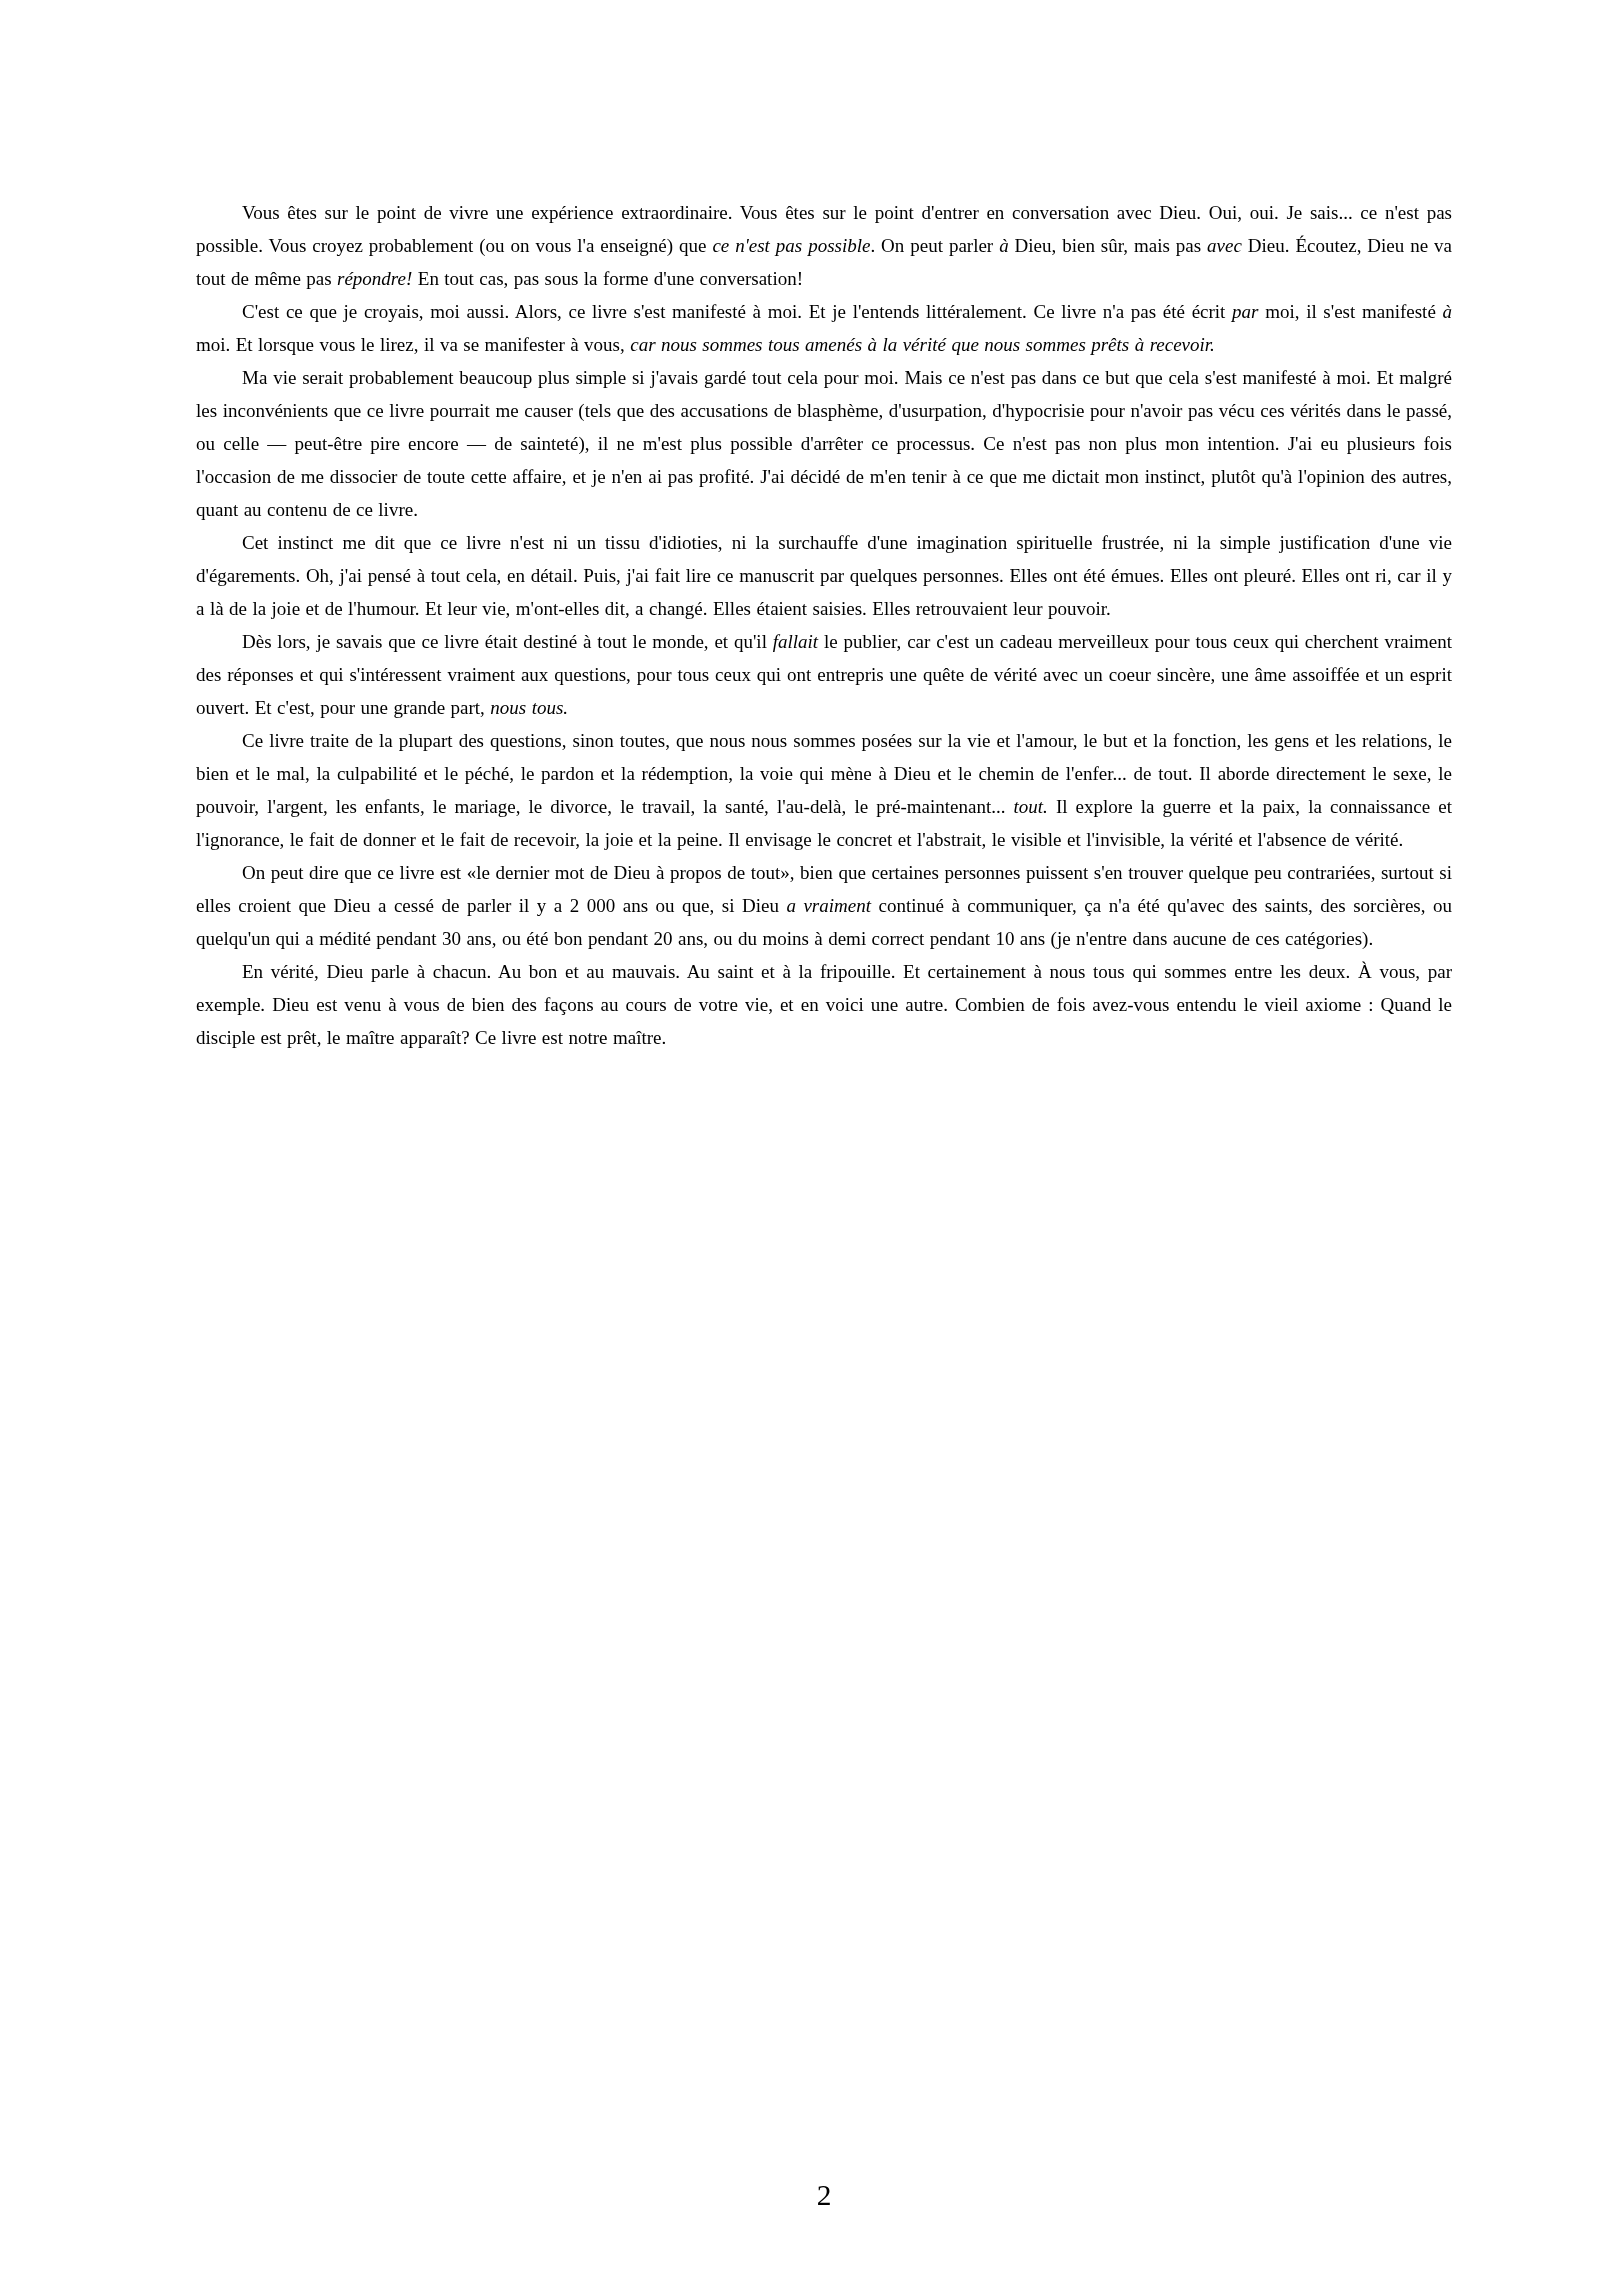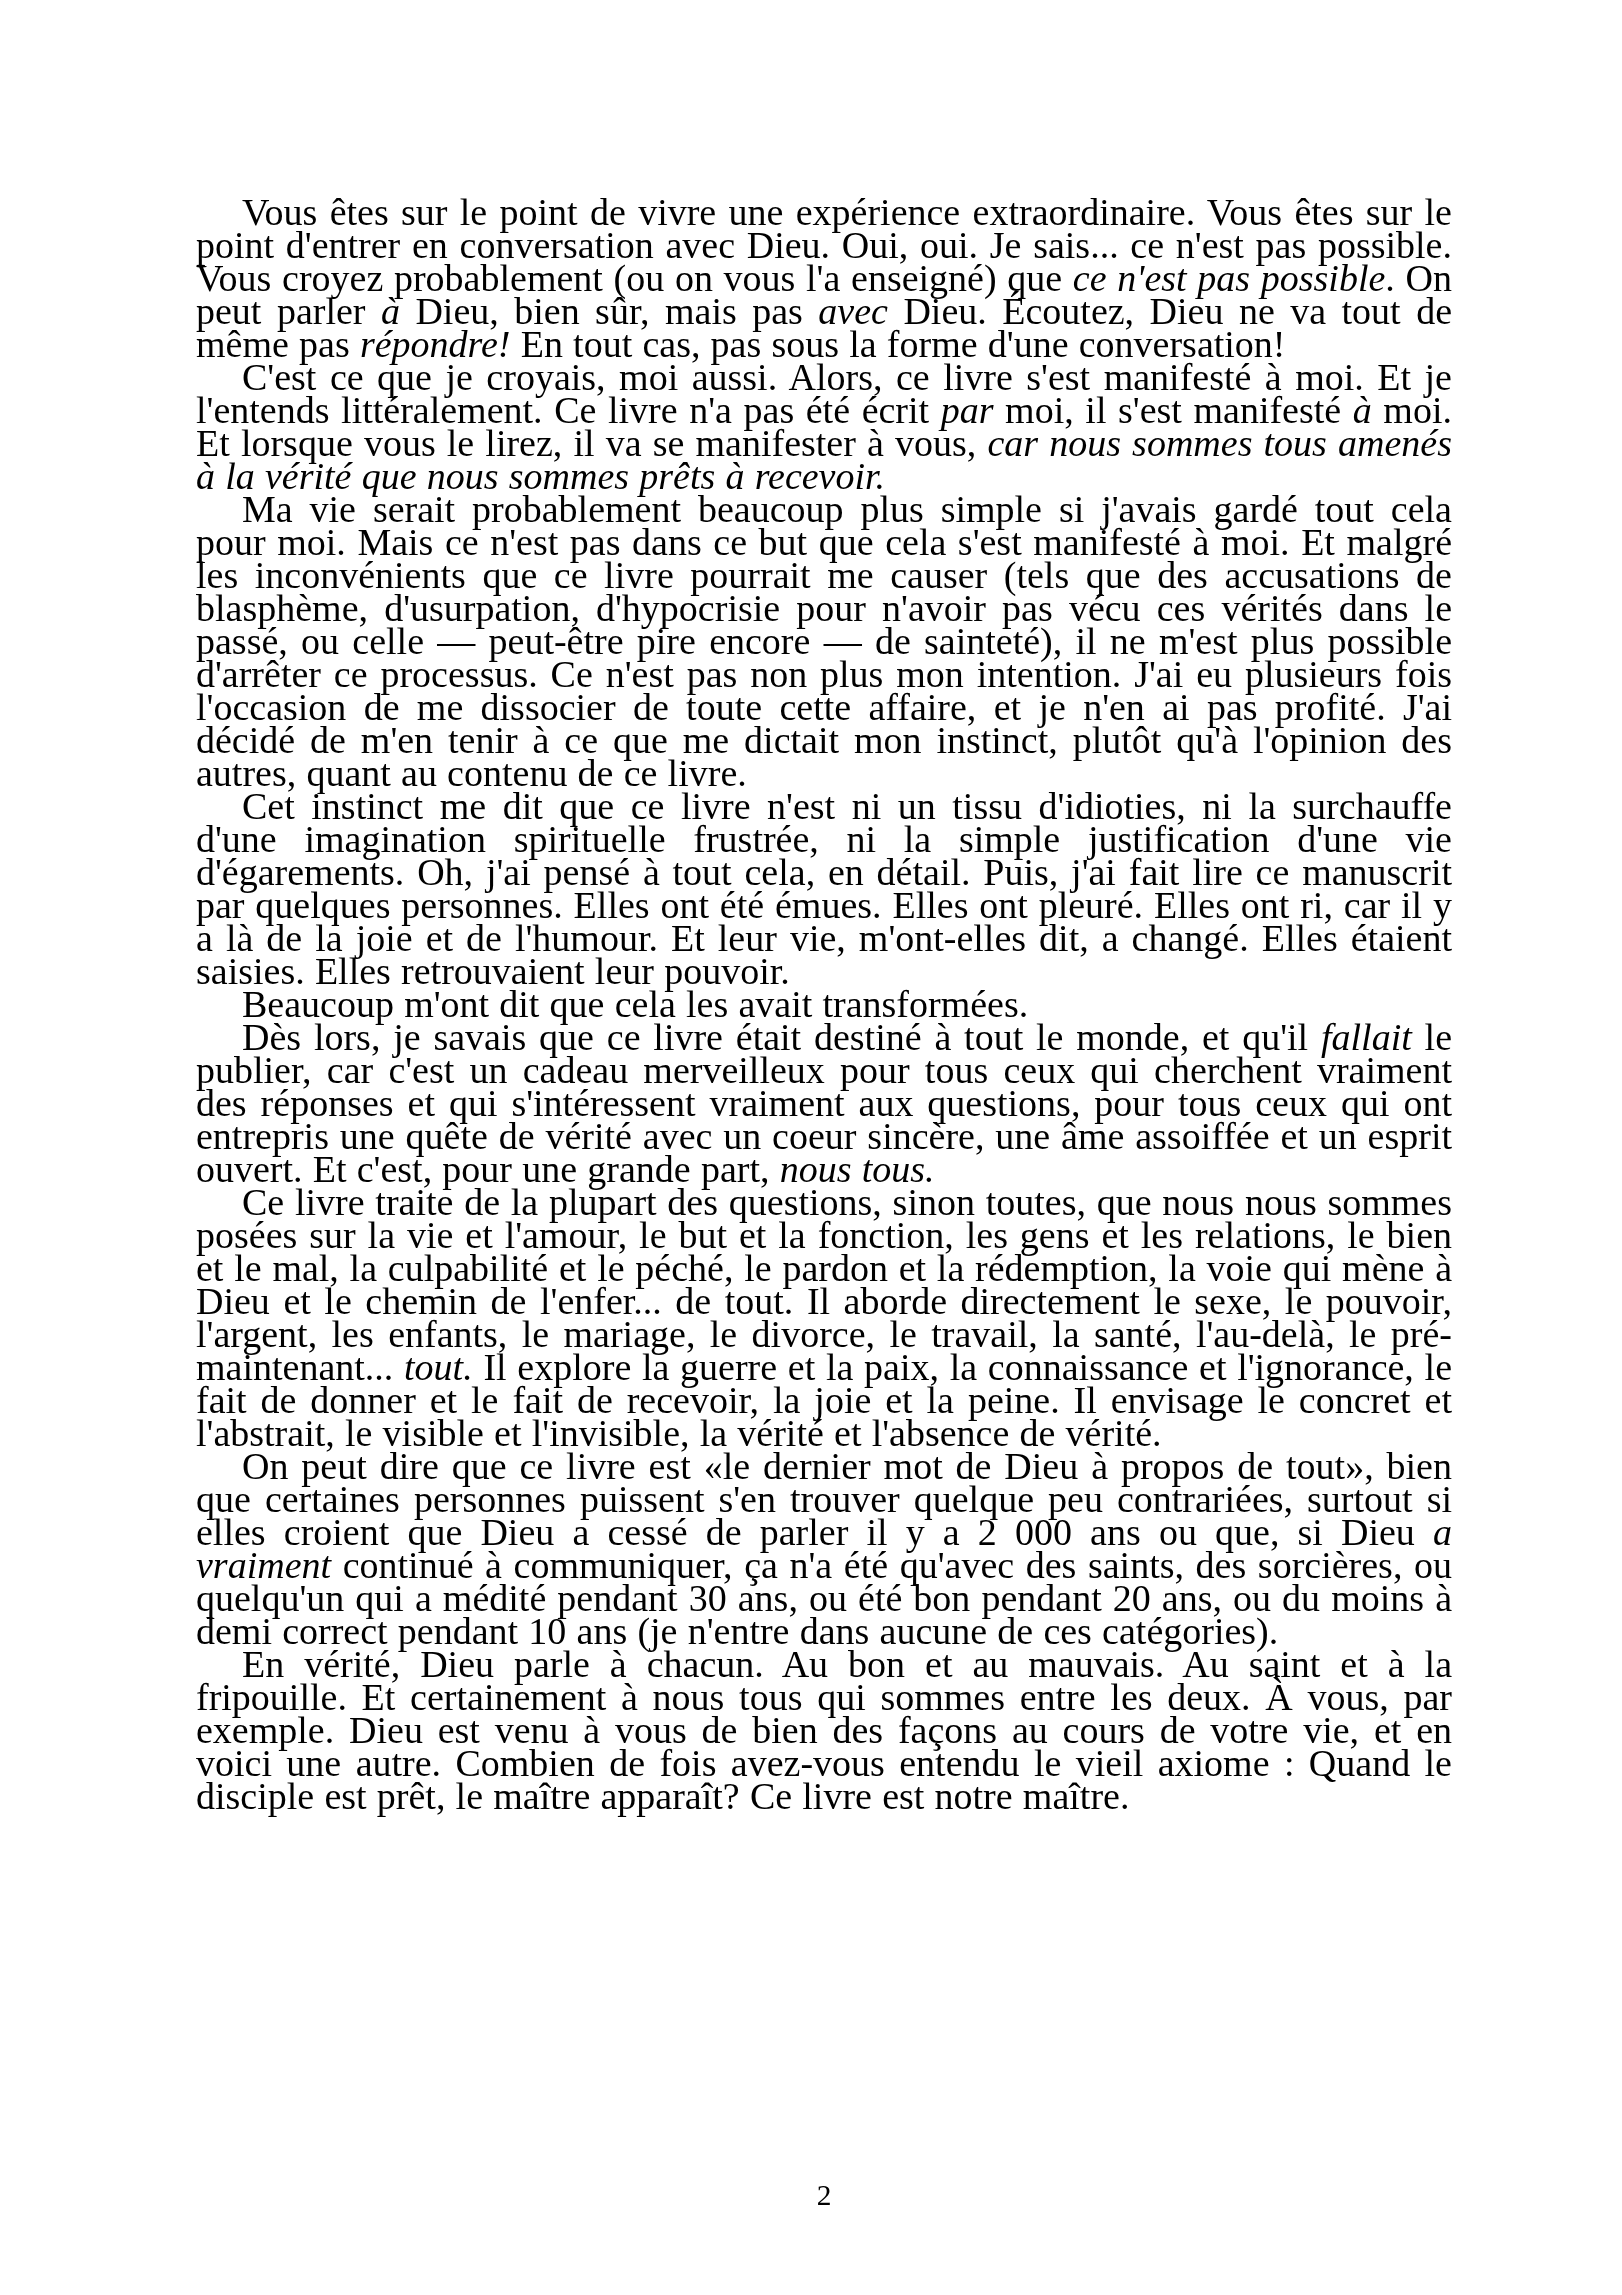--- a/index.html
+++ b/index.html
@@ -27,21 +27,21 @@
     font-family: "Liberation Sans", sans-serif;
     font-weight: bold;
     font-style: italic;
     font-size: 37px;
     text-align: center;
     margin: 0 0 98px 0;
     letter-spacing: 0.3px;
   }
   .para {
     margin: 0;
-    font-size: 38px;
+    font-size: 19px;
     line-height: 33px;
     text-align: justify;
     text-indent: 46px;
     word-spacing: 0.7px;
   }
   .para .it {
     font-style: italic;
   }
   .footer {
     position: absolute;
@@ -55,21 +55,20 @@
 </head>
 <body>
 
 <div class="page">
   <div class="content">
     <div>
         <p class="para"><span>Vous êtes sur le point de vivre une expérience extraordinaire. Vous êtes sur le point d'entrer en conversation avec Dieu. Oui, oui. Je sais... ce n'est pas possible. Vous croyez probablement (ou on vous l'a enseigné) que </span><span class="it">ce n'est pas possible</span><span>. On peut parler </span><span class="it">à</span><span> Dieu, bien sûr, mais pas </span><span class="it">avec</span><span> Dieu. Écoutez, Dieu ne va tout de même pas </span><span class="it">répondre!</span><span> En tout cas, pas sous la forme d'une conversation!</span></p>
         <p class="para"><span>C'est ce que je croyais, moi aussi. Alors, ce livre s'est manifesté à moi. Et je l'entends littéralement. Ce livre n'a pas été écrit </span><span class="it">par</span><span> moi, il s'est manifesté </span><span class="it">à</span><span> moi. Et lorsque vous le lirez, il va se manifester à vous, </span><span class="it">car nous sommes tous amenés à la vérité que nous sommes prêts à recevoir.</span></p>
         <p class="para"><span>Ma vie serait probablement beaucoup plus simple si j'avais gardé tout cela pour moi. Mais ce n'est pas dans ce but que cela s'est manifesté à moi. Et malgré les inconvénients que ce livre pourrait me causer (tels que des accusations de blasphème, d'usurpation, d'hypocrisie pour n'avoir pas vécu ces vérités dans le passé, ou celle — peut-être pire encore — de sainteté), il ne m'est plus possible d'arrêter ce processus. Ce n'est pas non plus mon intention. J'ai eu plusieurs fois l'occasion de me dissocier de toute cette affaire, et je n'en ai pas profité. J'ai décidé de m'en tenir à ce que me dictait mon instinct, plutôt qu'à l'opinion des autres, quant au contenu de ce livre.</span></p>
         <p class="para"><span>Cet instinct me dit que ce livre n'est ni un tissu d'idioties, ni la surchauffe d'une imagination spirituelle frustrée, ni la simple justification d'une vie d'égarements. Oh, j'ai pensé à tout cela, en détail. Puis, j'ai fait lire ce manuscrit par quelques personnes. Elles ont été émues. Elles ont pleuré. Elles ont ri, car il y a là de la joie et de l'humour. Et leur vie, m'ont-elles dit, a changé. Elles étaient saisies. Elles retrouvaient leur pouvoir.</span></p>
-        <p class="para"><span>Beaucoup m'ont dit que cela les avait transformées.</span></p>
         <p class="para"><span>Dès lors, je savais que ce livre était destiné à tout le monde, et qu'il </span><span class="it">fallait</span><span> le publier, car c'est un cadeau merveilleux pour tous ceux qui cherchent vraiment des réponses et qui s'intéressent vraiment aux questions, pour tous ceux qui ont entrepris une quête de vérité avec un coeur sincère, une âme assoiffée et un esprit ouvert. Et c'est, pour une grande part, </span><span class="it">nous tous.</span></p>
         <p class="para"><span>Ce livre traite de la plupart des questions, sinon toutes, que nous nous sommes posées sur la vie et l'amour, le but et la fonction, les gens et les relations, le bien et le mal, la culpabilité et le péché, le pardon et la rédemption, la voie qui mène à Dieu et le chemin de l'enfer... de tout. Il aborde directement le sexe, le pouvoir, l'argent, les enfants, le mariage, le divorce, le travail, la santé, l'au-delà, le pré-maintenant... </span><span class="it">tout.</span><span> Il explore la guerre et la paix, la connaissance et l'ignorance, le fait de donner et le fait de recevoir, la joie et la peine. Il envisage le concret et l'abstrait, le visible et l'invisible, la vérité et l'absence de vérité.</span></p>
         <p class="para"><span>On peut dire que ce livre est «le dernier mot de Dieu à propos de tout», bien que certaines personnes puissent s'en trouver quelque peu contrariées, surtout si elles croient que Dieu a cessé de parler il y a 2 000 ans ou que, si Dieu </span><span class="it">a vraiment</span><span> continué à communiquer, ça n'a été qu'avec des saints, des sorcières, ou quelqu'un qui a médité pendant 30 ans, ou été bon pendant 20 ans, ou du moins à demi correct pendant 10 ans (je n'entre dans aucune de ces catégories).</span></p>
         <p class="para"><span>En vérité, Dieu parle à chacun. Au bon et au mauvais. Au saint et à la fripouille. Et certainement à nous tous qui sommes entre les deux. À vous, par exemple. Dieu est venu à vous de bien des façons au cours de votre vie, et en voici une autre. Combien de fois avez-vous entendu le vieil axiome : Quand le disciple est prêt, le maître apparaît? Ce livre est notre maître.</span></p>
       </div>
   </div>
   <div class="footer">2</div>
 </div>
 
 

